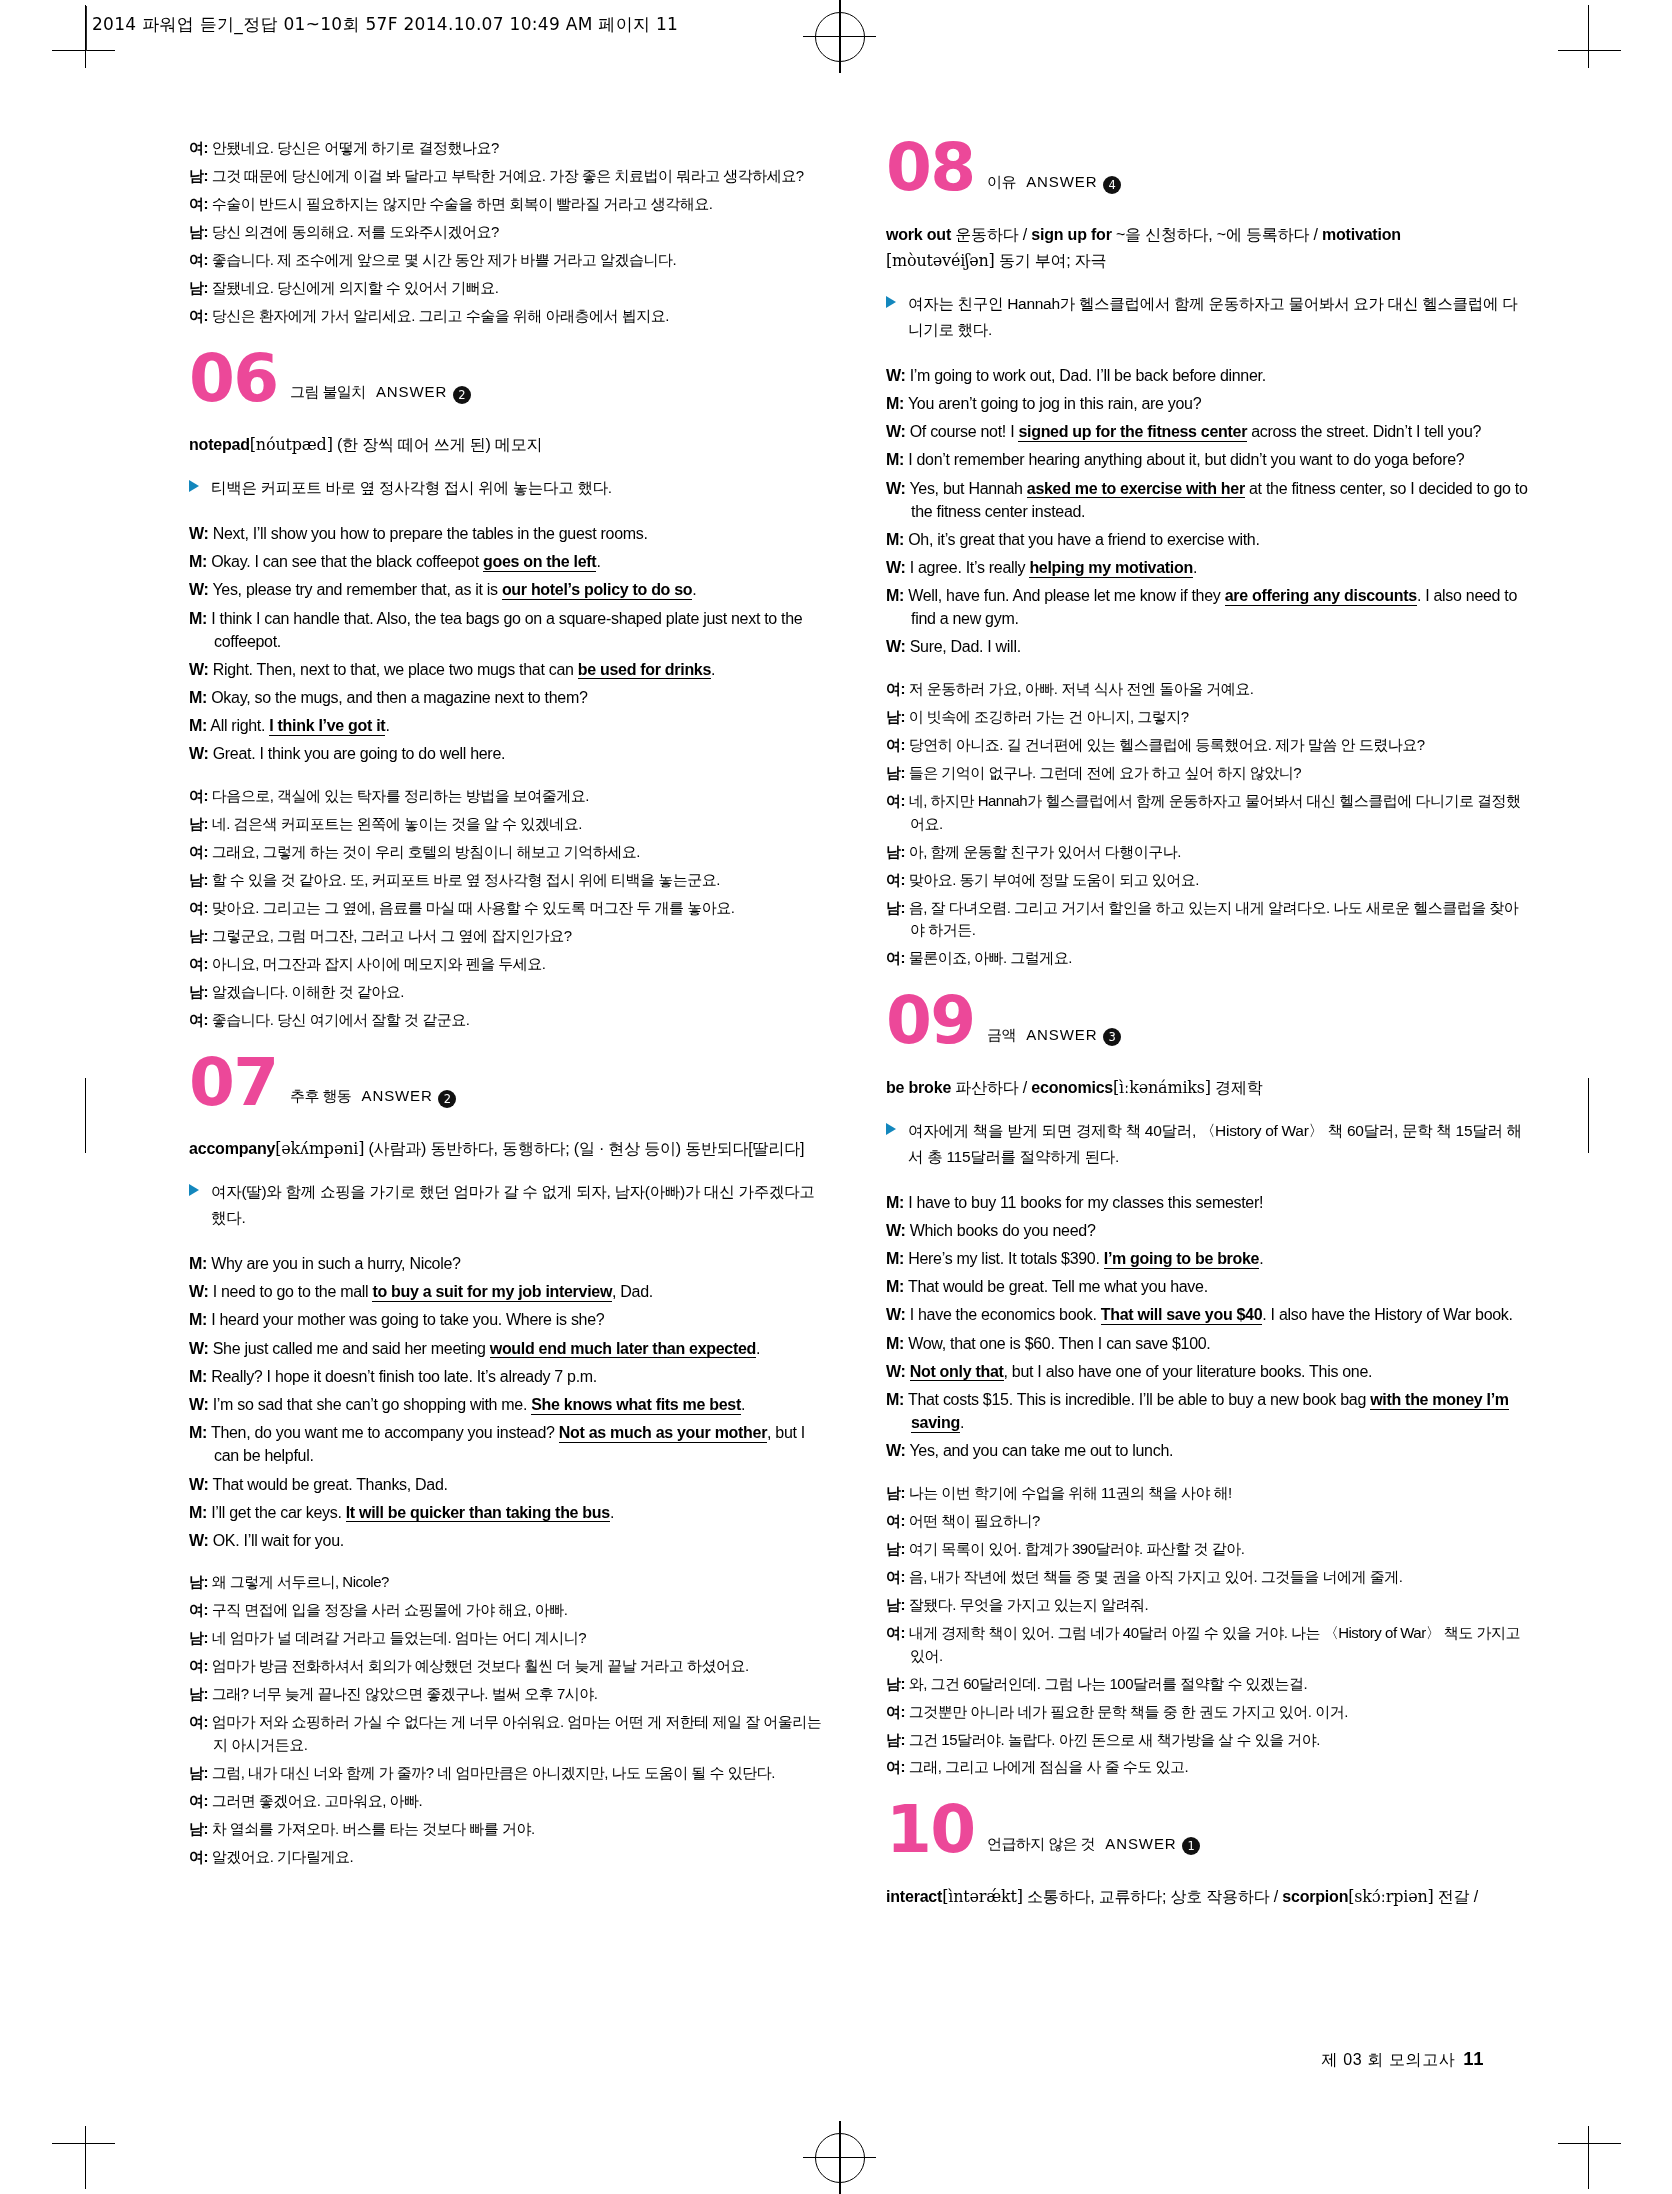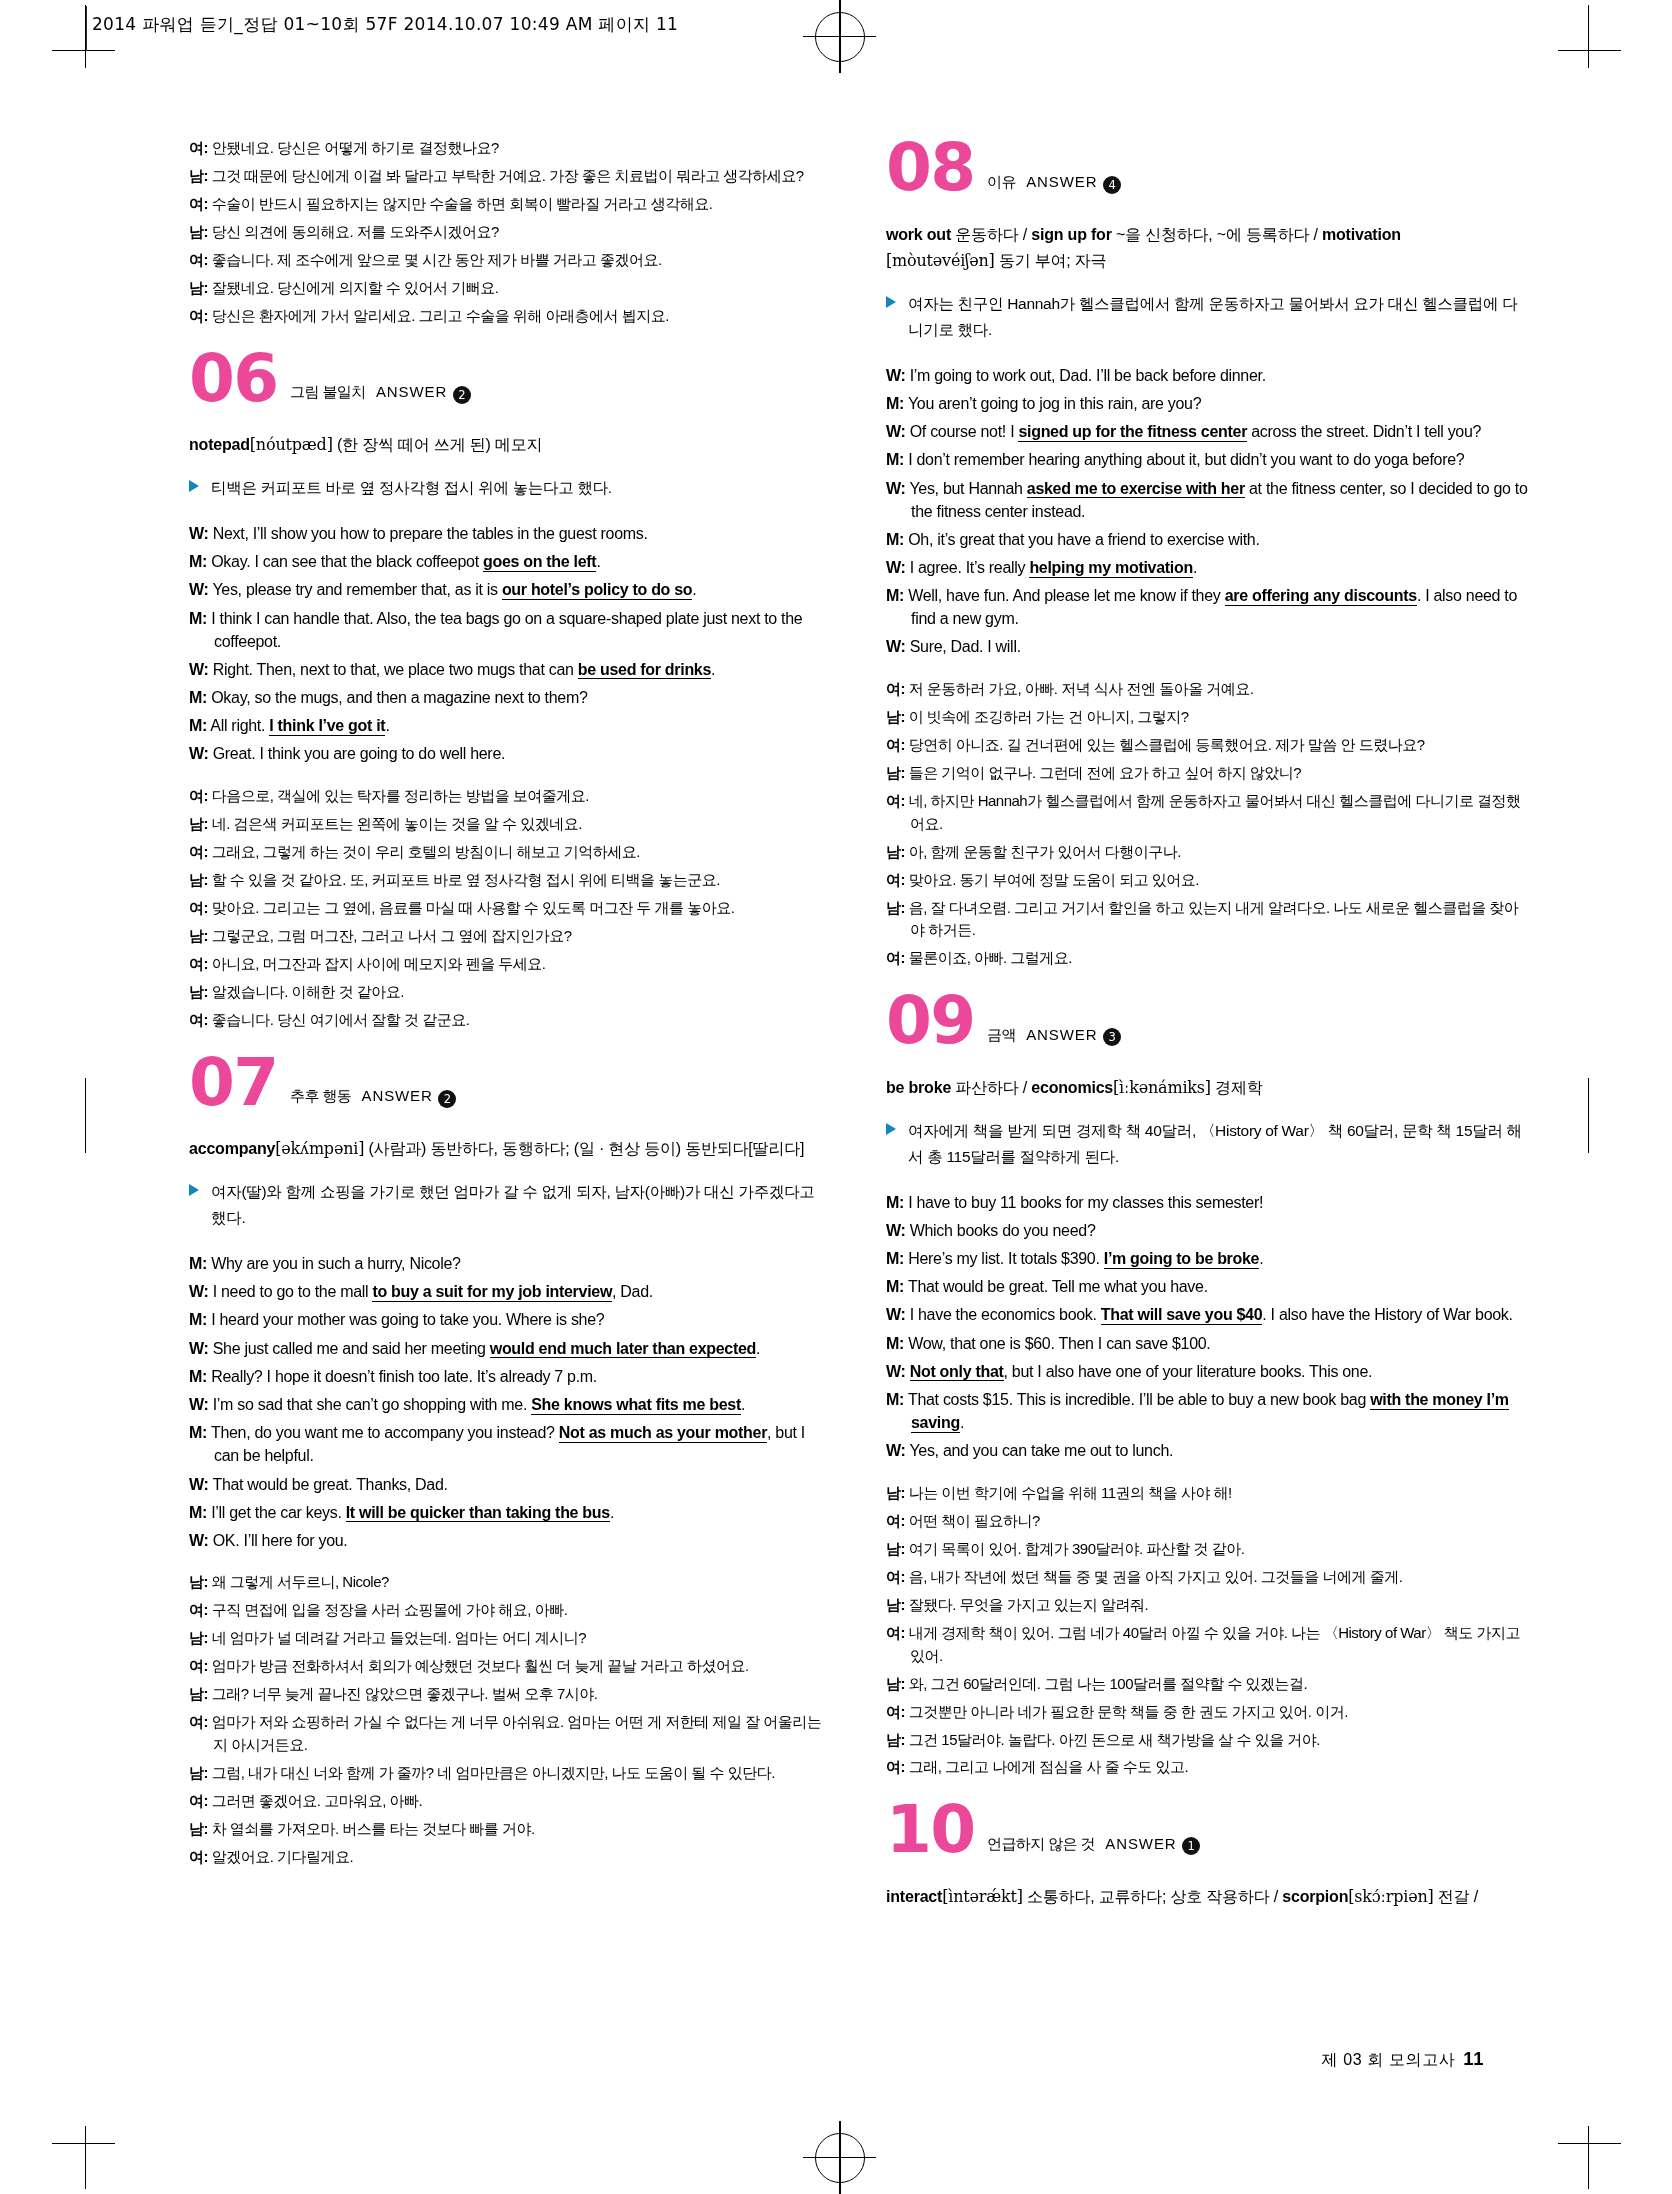--- a/index.html
+++ b/index.html
@@ -101,21 +101,21 @@
 <div class="slug-rule"></div>
 <div class="slug">2014 파워업 듣기_정답 01~10회 57F   2014.10.07 10:49 AM  페이지 11</div>
 
 <div class="col col-left">
 
   <div class="dlg kr" id="cont-kr">
       <p><span class="spk">여:</span><span> 안됐네요. 당신은 어떻게 하기로 결정했나요?</span></p>
       <p><span class="spk">남:</span><span> 그것 때문에 당신에게 이걸 봐 달라고 부탁한 거예요. 가장 좋은 치료법이 뭐라고 생각하세요?</span></p>
       <p><span class="spk">여:</span><span> 수술이 반드시 필요하지는 않지만 수술을 하면 회복이 빨라질 거라고 생각해요.</span></p>
       <p><span class="spk">남:</span><span> 당신 의견에 동의해요. 저를 도와주시겠어요?</span></p>
-      <p><span class="spk">여:</span><span> 좋습니다. 제 조수에게 앞으로 몇 시간 동안 제가 바쁠 거라고 좋겠어요.</span></p>
+      <p><span class="spk">여:</span><span> 좋습니다. 제 조수에게 앞으로 몇 시간 동안 제가 바쁠 거라고 알겠습니다.</span></p>
       <p><span class="spk">남:</span><span> 잘됐네요. 당신에게 의지할 수 있어서 기뻐요.</span></p>
       <p><span class="spk">여:</span><span> 당신은 환자에게 가서 알리세요. 그리고 수술을 위해 아래층에서 뵙지요.</span></p>
     </div>
 
   <div id="left-sections">
       <div>
         <div class="sec-head">
           <span class="sec-num">06</span>
           <span class="sec-title">그림 불일치</span>
           <span class="sec-answer-label">ANSWER</span>
@@ -157,21 +157,21 @@
         <div class="dlg">
           <p><span class="spk">M:</span><span> Why are you in such a hurry, Nicole?</span></p>
           <p><span class="spk">W:</span><span> I need to go to the mall <span class="u">to buy a suit for my job interview</span>, Dad.</span></p>
           <p><span class="spk">M:</span><span> I heard your mother was going to take you. Where is she?</span></p>
           <p><span class="spk">W:</span><span> She just called me and said her meeting <span class="u">would end much later than expected</span>.</span></p>
           <p><span class="spk">M:</span><span> Really? I hope it doesn’t finish too late. It’s already 7 p.m.</span></p>
           <p><span class="spk">W:</span><span> I’m so sad that she can’t go shopping with me. <span class="u">She knows what fits me best</span>.</span></p>
           <p><span class="spk">M:</span><span> Then, do you want me to accompany you instead? <span class="u">Not as much as your mother</span>, but I can be helpful.</span></p>
           <p><span class="spk">W:</span><span> That would be great. Thanks, Dad.</span></p>
           <p><span class="spk">M:</span><span> I’ll get the car keys. <span class="u">It will be quicker than taking the bus</span>.</span></p>
-          <p><span class="spk">W:</span><span> OK. I’ll here for you.</span></p>
+          <p><span class="spk">W:</span><span> OK. I’ll wait for you.</span></p>
         </div>
         <div class="dlg kr">
           <p><span class="spk">남:</span><span> 왜 그렇게 서두르니, Nicole?</span></p>
           <p><span class="spk">여:</span><span> 구직 면접에 입을 정장을 사러 쇼핑몰에 가야 해요, 아빠.</span></p>
           <p><span class="spk">남:</span><span> 네 엄마가 널 데려갈 거라고 들었는데. 엄마는 어디 계시니?</span></p>
           <p><span class="spk">여:</span><span> 엄마가 방금 전화하셔서 회의가 예상했던 것보다 훨씬 더 늦게 끝날 거라고 하셨어요.</span></p>
           <p><span class="spk">남:</span><span> 그래? 너무 늦게 끝나진 않았으면 좋겠구나. 벌써 오후 7시야.</span></p>
           <p><span class="spk">여:</span><span> 엄마가 저와 쇼핑하러 가실 수 없다는 게 너무 아쉬워요. 엄마는 어떤 게 저한테 제일 잘 어울리는지 아시거든요.</span></p>
           <p><span class="spk">남:</span><span> 그럼, 내가 대신 너와 함께 가 줄까? 네 엄마만큼은 아니겠지만, 나도 도움이 될 수 있단다.</span></p>
           <p><span class="spk">여:</span><span> 그러면 좋겠어요. 고마워요, 아빠.</span></p>

